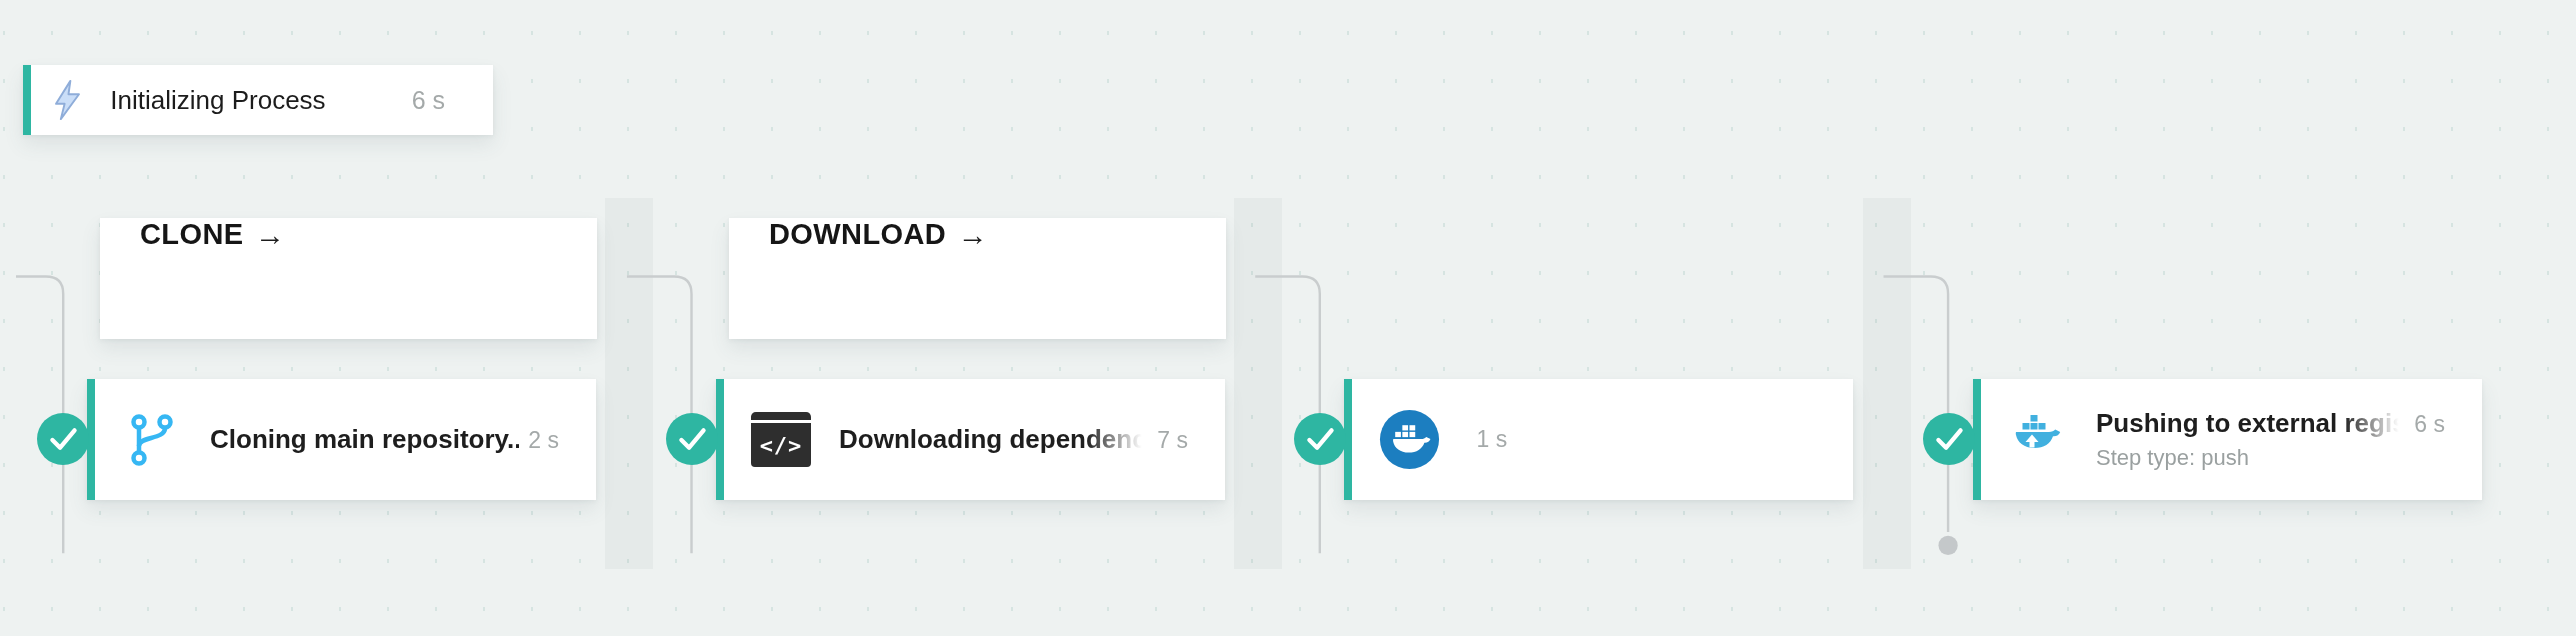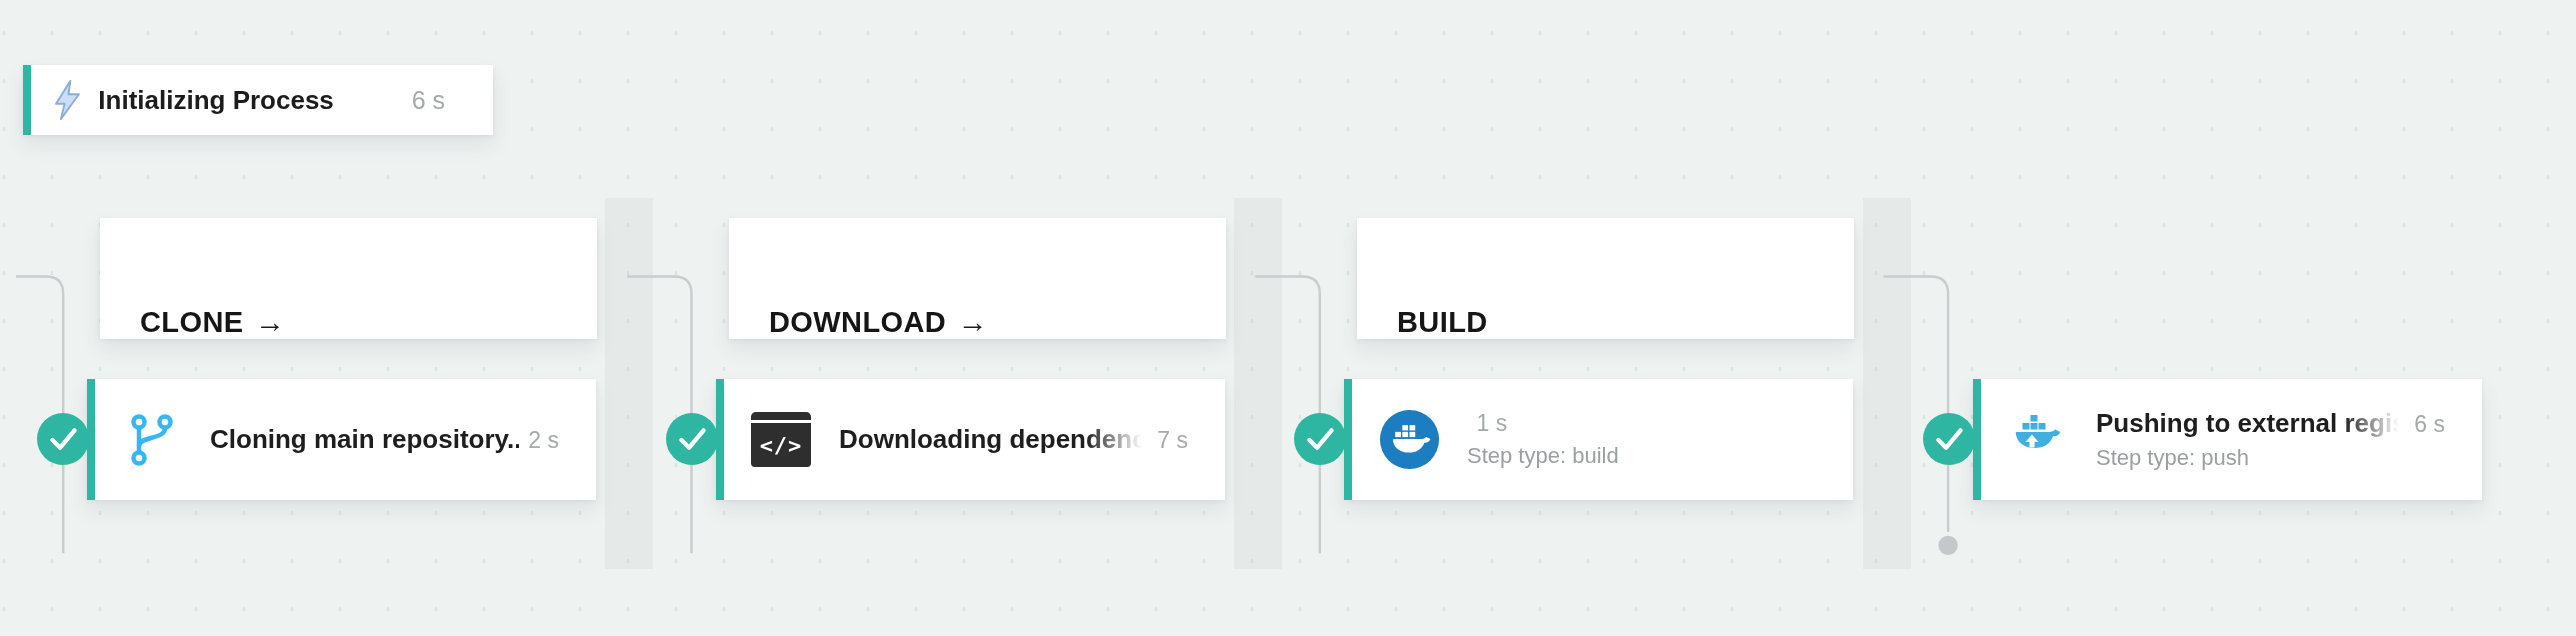--- a/index.html
+++ b/index.html
@@ -15,21 +15,21 @@
   
   #connectors{position:absolute;left:0;top:0;z-index:1;}
   
   .stage{position:absolute;top:0;width:629px;height:636px;z-index:2;}
   .card{
     position:absolute;background:#fff;
     box-shadow:0 9.6px 19px rgba(70,90,95,0.10),0 1.9px 4.8px rgba(70,90,95,0.08);
   }
   .stage-header{
     left:100px;top:218px;width:497px;height:121px;
-    display:flex;align-items:flex-end;padding:0 29px 0 40px;box-sizing:border-box;
+    display:flex;align-items:flex-start;padding:0 29px 0 40px;box-sizing:border-box;
   }
   .stage-header .stage-label{font-weight:700;font-size:29px;letter-spacing:0.4px;color:#161616;}
   .stage-header .stage-arrow{font-size:30px;font-weight:400;color:#1c1c1c;margin-left:11.6px;}
   .step-card{
     left:87px;top:379px;width:509px;height:121px;box-sizing:border-box;
     border-left:8.7px solid #2eb6a2;
     display:flex;flex-direction:row;align-items:center;padding-right:37px;
   }
   .step-icon{width:62px;margin:0 27px 0 26px;flex-shrink:0;display:flex;align-items:center;justify-content:center;}
   .step-text{flex:1;min-width:0;display:flex;flex-direction:column;justify-content:center;}
@@ -47,21 +47,21 @@
   .check-badge{
     position:absolute;left:37px;top:413px;width:52px;height:52px;border-radius:50%;
     background:#2eb6a2;display:flex;align-items:center;justify-content:center;z-index:3;
   }
   
   .init-card{
     left:23px;top:65px;width:470px;height:70px;box-sizing:border-box;
     border-left:8.7px solid #2eb6a2;display:flex;align-items:center;z-index:2;
   }
   .init-card .init-icon{margin-left:18.3px;display:flex;align-items:center;}
-  .init-card .init-title{margin-left:12px;font-weight:700;font-size:26px;color:#1c1c1c;}
+  .init-card .init-title{margin-left:24px;font-weight:400;font-size:26px;color:#1c1c1c;}
   .init-card .init-duration{margin-left:auto;margin-right:48px;font-size:25px;color:#a4a9a9;}
   
   .term-icon{width:60px;}
   .term-top{height:8.7px;background:#2e2e2e;border-radius:4.8px 4.8px 0 0;}
   .term-gap{height:2.9px;}
   .term-body{
     height:44px;background:#2e2e2e;border-radius:0 0 3.9px 3.9px;
     display:flex;align-items:center;justify-content:center;
     color:#fff;font-family:"DejaVu Sans Mono",monospace;font-size:22px;font-weight:700;letter-spacing:1px;
   }
@@ -147,43 +147,38 @@
     </span>
   </div>
   <div class="check-badge">
     <svg width="52" height="52" viewBox="0 0 54 54">
         <polyline points="16,28 24,36 39,18" fill="none" stroke="#fff" stroke-width="4.5" stroke-linecap="round" stroke-linejoin="round"></polyline>
       </svg>
   </div>
 </div>
 
 <div class="stage" style="left:1257px">
-  <div class="card stage-header">
-    <span class="stage-label">BUILD</span>
-    <span class="stage-arrow"></span>
-  </div>
   <div class="card step-card">
     <span class="step-icon">
       <svg width="61" height="61" viewBox="0 0 64 64">
         <circle cx="32" cy="32" r="31" fill="#1c7ec0"></circle>
         <g fill="#ffffff">
           <rect x="17" y="24" width="6" height="5.5"></rect>
           <rect x="24.5" y="24" width="6" height="5.5"></rect>
           <rect x="32" y="24" width="6" height="5.5"></rect>
           <rect x="24.5" y="17" width="6" height="5.5"></rect>
           <rect x="32" y="17" width="6" height="5.5"></rect>
           <path d="M13 31.5 h31 c2.5 0 4.5-0.9 5.6-2.2 l4.4 2.2 c-0.9 2.6-3.4 4-6.4 3.8 c-2.2 6.4-8.1 10.4-16.5 10.4 c-8.7 0-14.8-4.7-16.2-11.4 c-0.25-1.1-0.25-2 0.1-2.8 z"></path>
         </g>
       </svg>
     </span>
     <span class="step-text">
       <span class="title-row">
         <span class="step-duration">1 s</span>
       </span>
-      <span class="step-sub">Step type: build</span>
     </span>
   </div>
   <div class="check-badge">
     <svg width="52" height="52" viewBox="0 0 54 54">
         <polyline points="16,28 24,36 39,18" fill="none" stroke="#fff" stroke-width="4.5" stroke-linecap="round" stroke-linejoin="round"></polyline>
       </svg>
   </div>
 </div>
 
 <div class="stage" style="left:1886px">

